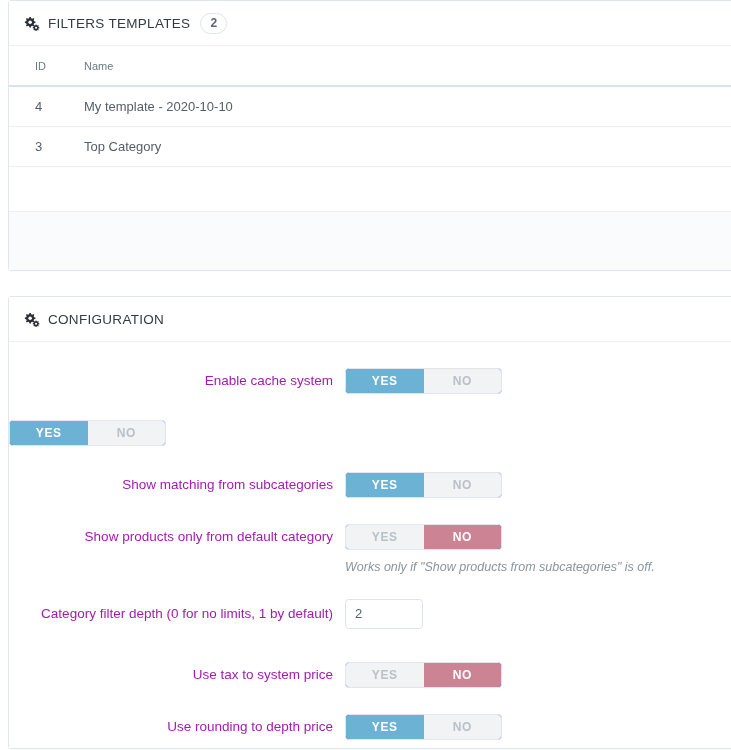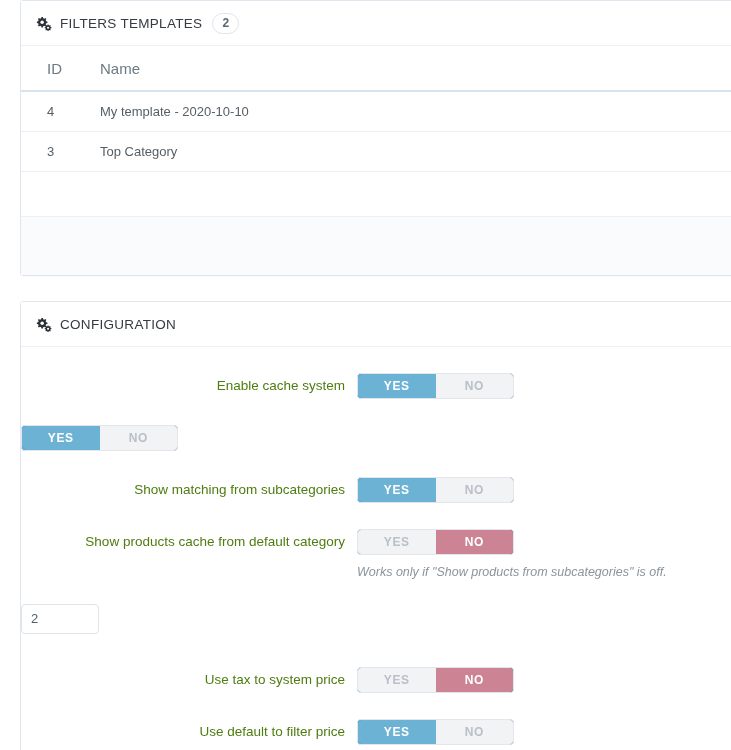--- a/index.html
+++ b/index.html
@@ -2,21 +2,21 @@
 <html><head>
 <meta charset="utf-8">
 <style>
   * { box-sizing: border-box; margin: 0; padding: 0; }
   html, body {
     width: 731px; height: 750px;
     background: #ffffff;
     font-family: "Liberation Sans", sans-serif;
     overflow: hidden;
   }
-  .page { position: relative; width: 657px; height: 750px; padding-left: 20px; }
+  .page { position: relative; width: 657px; height: 750px; padding-left: 8px; }
 
   
   .panel {
     background: #ffffff;
     border: 1px solid #e0e6ed;
     border-radius: 3px;
     box-shadow: 0 1px 1px rgba(0,0,0,0.02);
     width: 740px;           
   }
   .panel-header {
@@ -48,21 +48,21 @@
     font-size: 12px;
     font-weight: bold;
     display: inline-flex;
     align-items: center;
     justify-content: center;
   }
 
   
   .tbl { width: 100%; border-collapse: collapse; }
   .tbl thead th {
-    font-size: 15px;
+    font-size: 11px;
     font-weight: normal;
     color: #6b7a82;
     text-align: left;
     padding: 14px 10px 13px 10px;
     border-bottom: 2px solid #d6e4ef;
   }
   .tbl tbody td {
     font-size: 13px;
     color: #555e66;
     padding: 12px 10px;
@@ -84,21 +84,21 @@
   .form-row {
     display: flex;
     align-items: center;
     min-height: 43px;
   }
   .form-label {
     width: 336px;
     text-align: right;
     padding-right: 12px;
     font-size: 13.5px;
-    color: #4d7c0f;
+    color: #a21caf;
     line-height: 1.3;
   }
   .form-control { flex: 1; display: flex; align-items: center; }
 
   
   .switch {
     display: flex;
     width: 157px;
     height: 26px;
     border: 1px solid #e3e6ea;
@@ -250,54 +250,55 @@
         <div class="form-control">
           <div class="switch on">
             <span class="half yes">YES</span>
             <span class="half no">NO</span>
           </div>
         </div>
       </div>
       <div class="spacer-8"></div>
 
       <div class="form-row">
-        <div class="form-label">Show products cache from default category</div>
+        <div class="form-label">Show products only from default category</div>
         <div class="form-control">
           <div class="switch off">
             <span class="half yes">YES</span>
             <span class="half no">NO</span>
           </div>
         </div>
       </div>
       <div class="hint-row">
         <div class="hint-spacer"></div>
         <div class="hint">Works only if "Show products from subcategories" is off.</div>
       </div>
       <div class="spacer-16"></div>
 
       <div class="form-row">
+        <div class="form-label">Category filter depth (0 for no limits, 1 by default)</div>
         <div class="form-control">
           <input class="num-input" type="text" value="2" style="">
         </div>
       </div>
       <div class="spacer-16"></div>
 
       <div class="form-row">
         <div class="form-label">Use tax to system price</div>
         <div class="form-control">
           <div class="switch off">
             <span class="half yes">YES</span>
             <span class="half no">NO</span>
           </div>
         </div>
       </div>
       <div class="spacer-8"></div>
 
       <div class="form-row">
-        <div class="form-label">Use default to filter price</div>
+        <div class="form-label">Use rounding to depth price</div>
         <div class="form-control">
           <div class="switch on">
             <span class="half yes">YES</span>
             <span class="half no">NO</span>
           </div>
         </div>
       </div>
 
     </div>
   </div>

